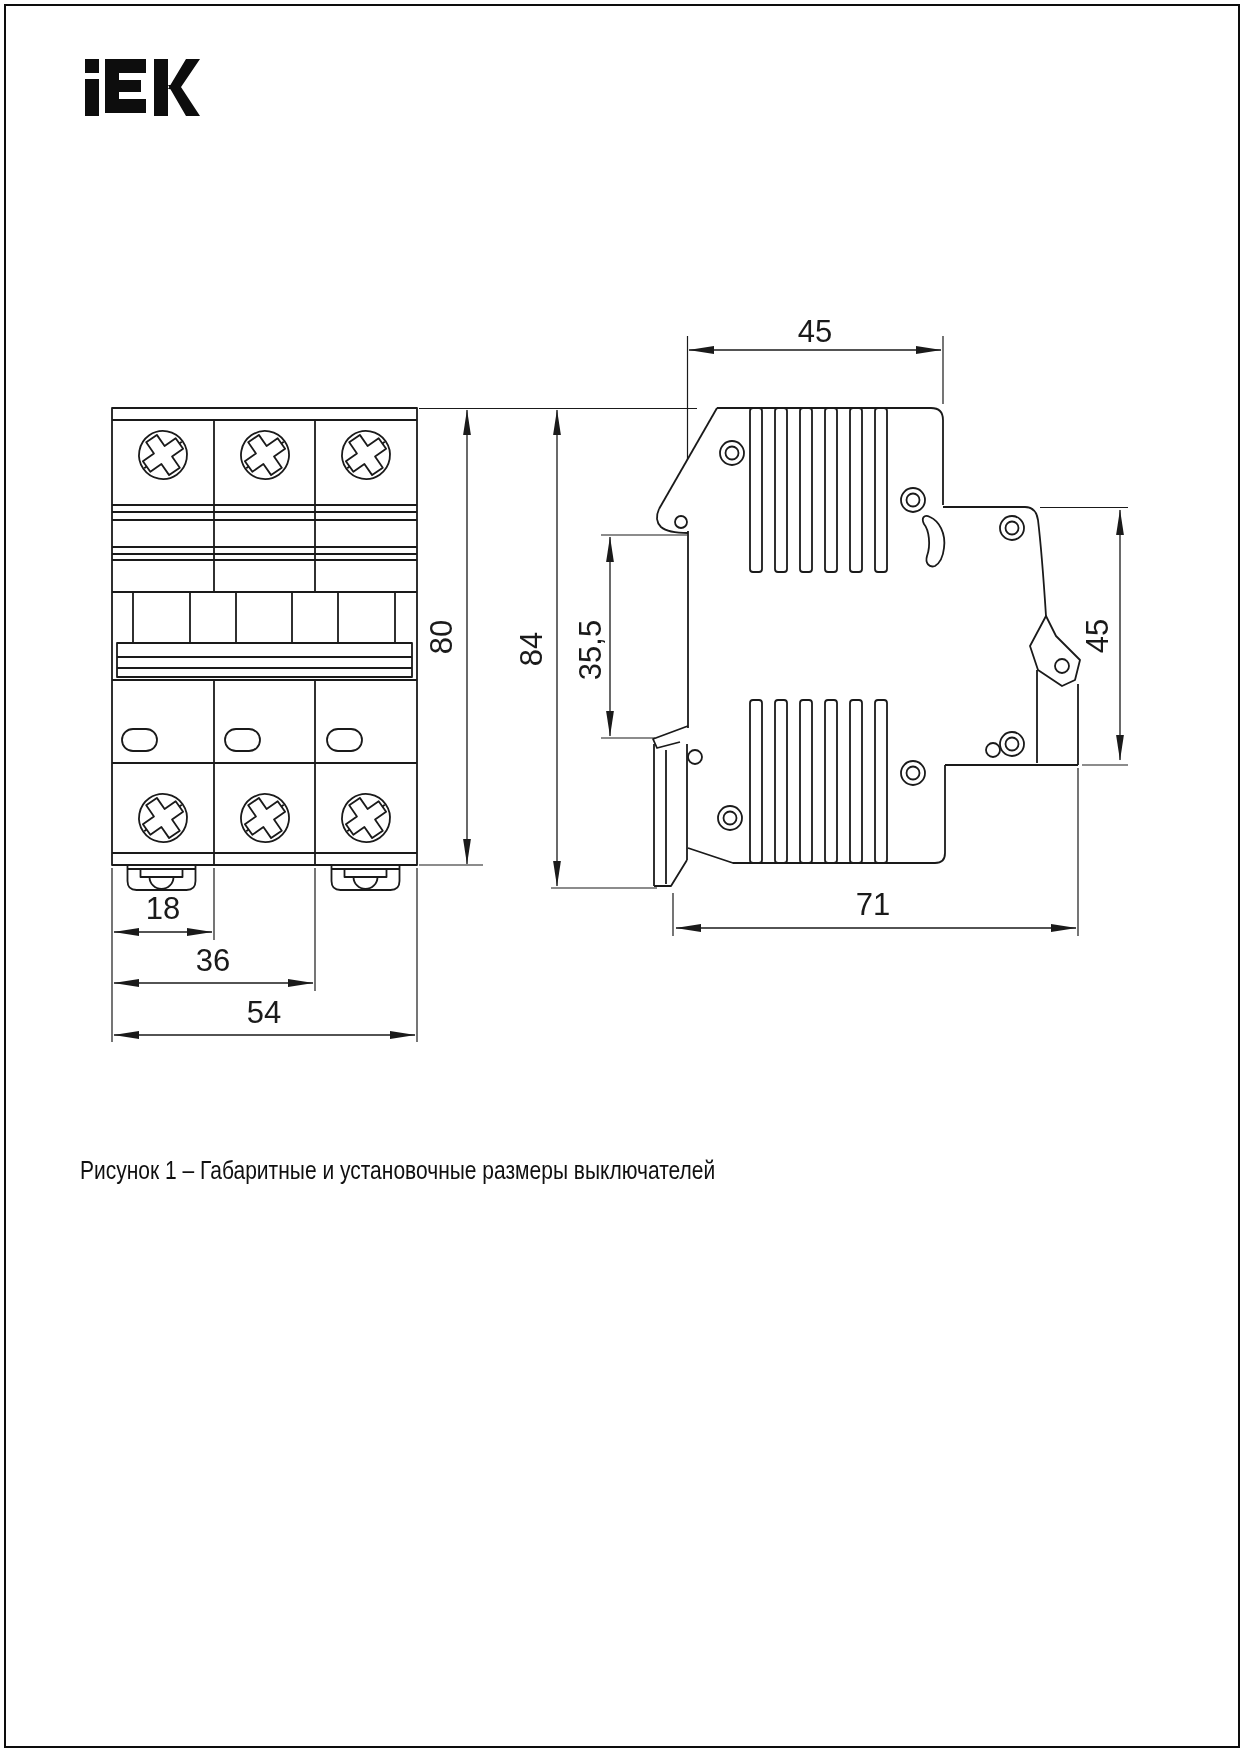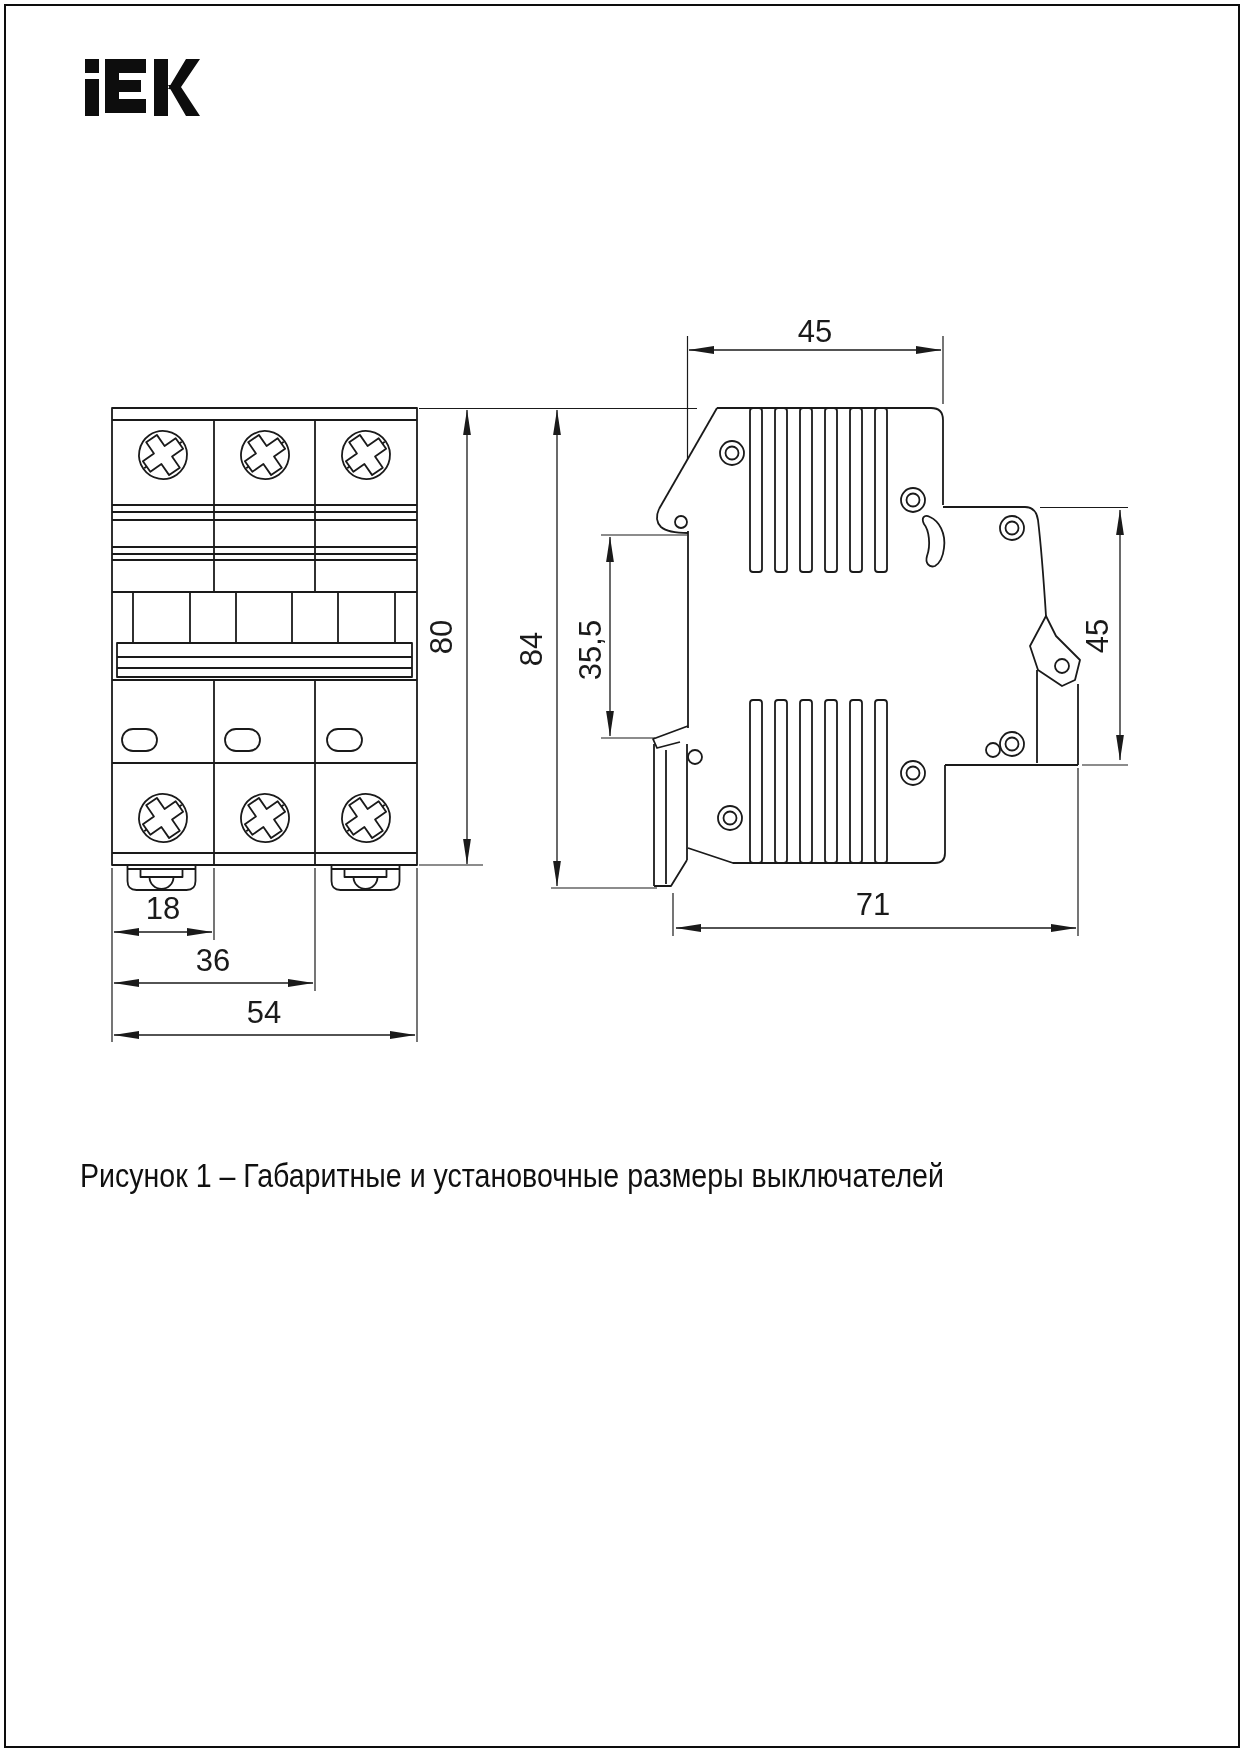--- a/index.html
+++ b/index.html
@@ -5,21 +5,21 @@
   html,body{margin:0;padding:0;background:#e8e8e8;}
   .page{position:relative;width:1244px;height:1752px;background:#ffffff;font-family:"Liberation Sans",sans-serif;overflow:hidden;}
   .frame{position:absolute;inset:4px;border:2px solid #0d0d0d;pointer-events:none;}
   svg.art{position:absolute;left:0;top:0;}
   .body-line{stroke:#1a1a1a;stroke-width:1.8;fill:none;stroke-linejoin:round;}
   .thin-line{stroke:#1a1a1a;stroke-width:1.2;fill:none;}
   .dim-line{stroke:#1a1a1a;stroke-width:1.3;fill:none;}
   .white-fill{fill:#ffffff;}
   .logo-fill{fill:#0d0d0d;stroke:none;}
   text.dim{font-family:"Liberation Sans",sans-serif;font-size:31px;fill:#1a1a1a;}
-  .caption{position:absolute;left:80px;top:1156px;font-size:34px;color:#101010;white-space:nowrap;}
+  .caption{position:absolute;left:80px;top:1156px;font-size:25px;color:#101010;white-space:nowrap;}
   .caption span{display:inline-block;transform:scaleX(0.84);transform-origin:0 50%;}
 </style>
 </head>
 <body>
 
 <div class="page">
   <div class="frame"></div>
 
   <svg class="art" width="1244" height="1752" viewBox="0 0 1244 1752">
     <defs>

